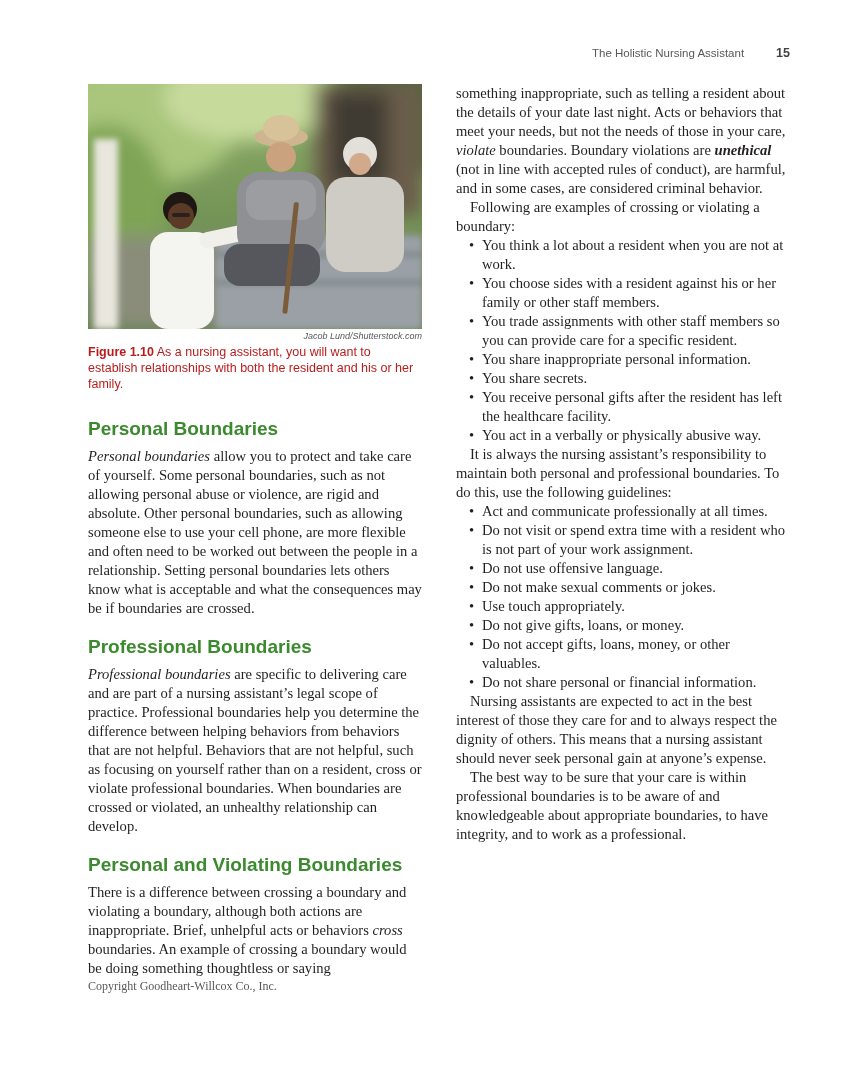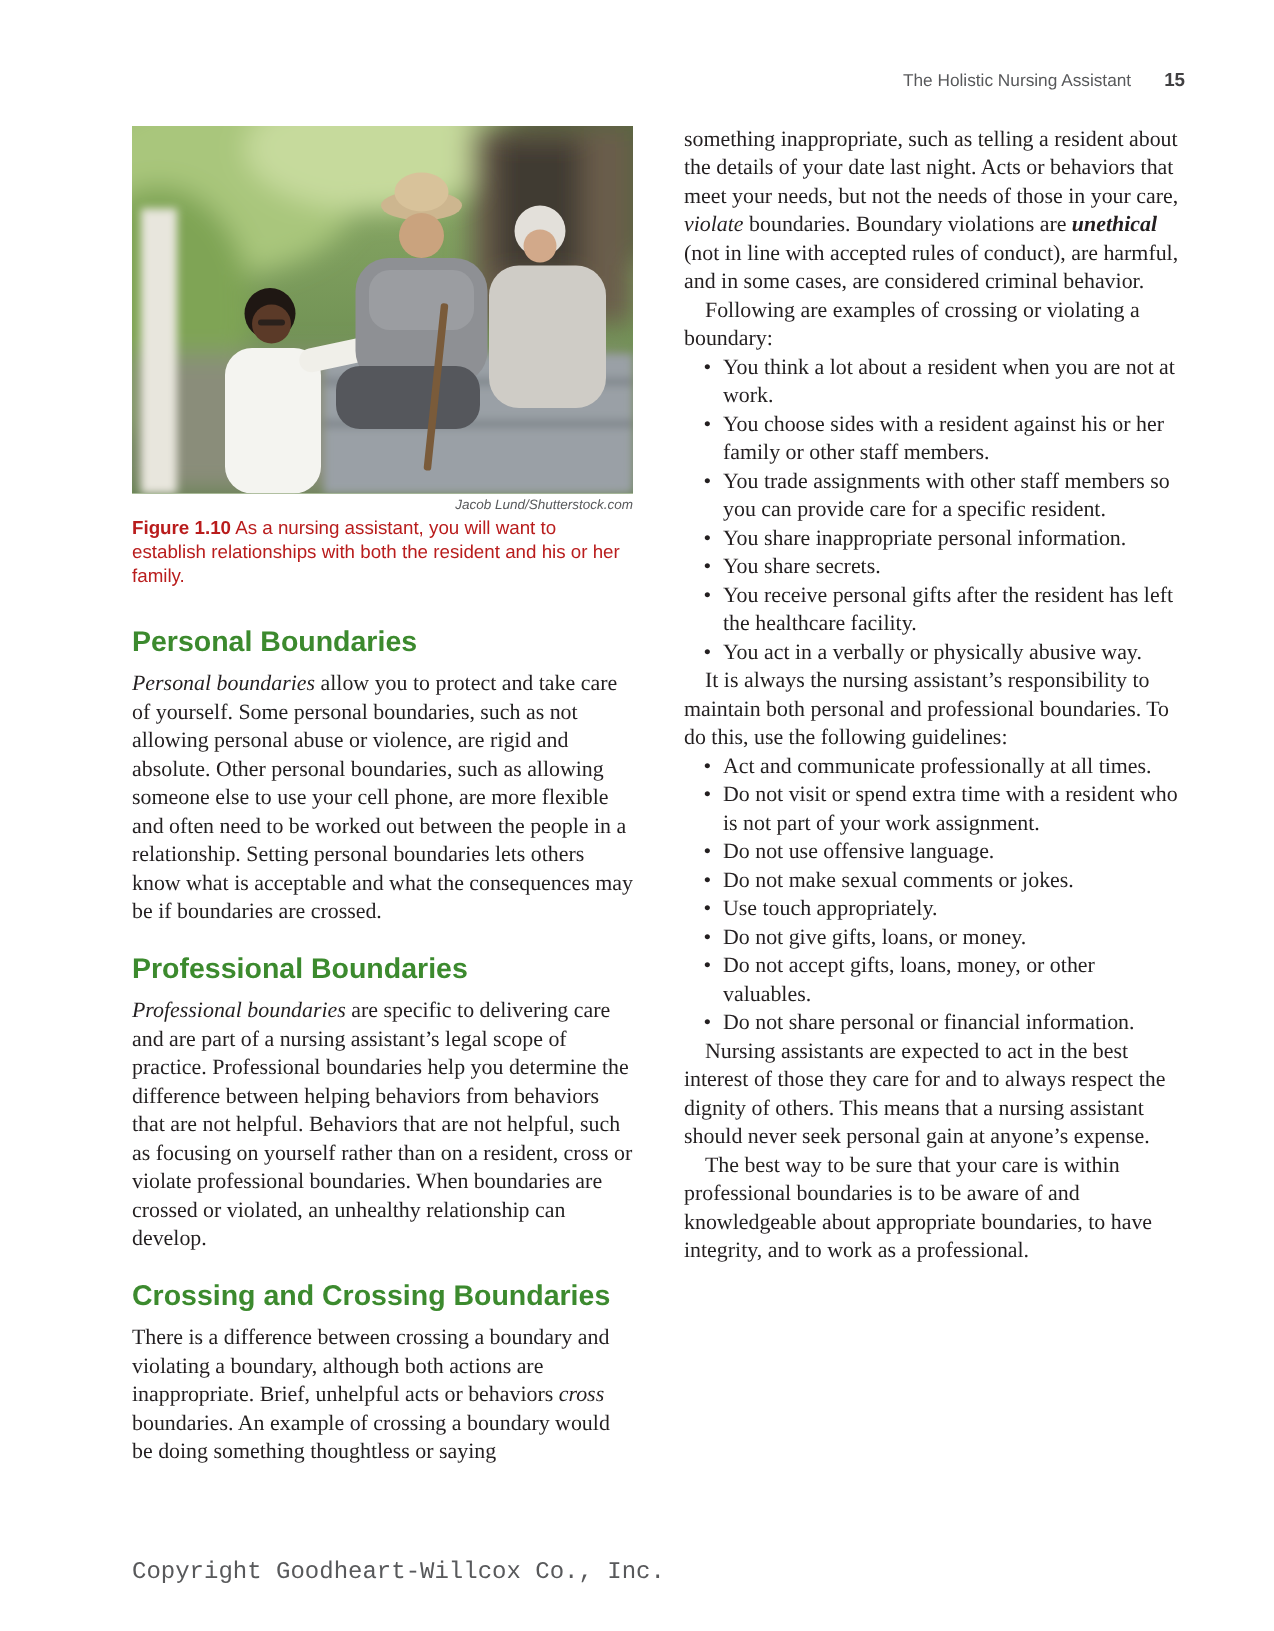--- a/index.html
+++ b/index.html
@@ -3,21 +3,21 @@
 <meta charset="utf-8">
 <style>
   *{margin:0;padding:0;box-sizing:border-box}
   html,body{background:#ffffff}
   .page{
     position:relative;width:849px;height:1087px;background:#ffffff;
     font-family:"Liberation Serif",serif;color:#231f20;overflow:hidden;
   }
   
   .running-head{
-    position:absolute;top:46px;right:59px;display:flex;align-items:baseline;gap:22px;
+    position:absolute;top:46px;right:59px;display:flex;align-items:baseline;gap:32px;
     font-family:"Liberation Sans",sans-serif;font-size:11.5px;color:#58595b;
   }
   .running-head .folio{font-weight:bold;font-size:12.5px;color:#414042}
   
   .columns{position:absolute;top:84px;left:88px;width:702px;display:flex;gap:34px}
   .col{width:334px;font-size:14.6px;line-height:19px}
   
   figure{margin:0 0 6px 0}
   .photo{width:334px;height:245px;overflow:hidden;background:#6f8f4f}
   .photo svg{display:block;width:100%;height:100%}
@@ -38,22 +38,22 @@
   p{margin:0}
   p.indent{text-indent:14px}
   .i{font-style:italic}
   .bi{font-style:italic;font-weight:bold}
   
   ul.bullets{list-style:none;margin:0;padding:0}
   ul.bullets li{position:relative;padding-left:26px}
   ul.bullets li::before{content:"\2022";position:absolute;left:13px;top:0}
   
   .footer{
-    position:absolute;left:88px;top:1039px;
-    font-family:Liberation Mono, monospace;font-size:16px;color:#58595b;
+    position:absolute;left:88px;top:979px;
+    font-family:Liberation Serif, serif;font-size:12px;color:#58595b;
   }
 </style>
 </head>
 <body>
 
 <div class="page">
 
   <div class="running-head">
     <span>The Holistic Nursing Assistant</span>
     <span class="folio">15</span>
@@ -119,21 +119,21 @@
         <div class="credit">Jacob Lund/Shutterstock.com</div>
         <figcaption><span class="fig-label">Figure 1.10</span><span> As a nursing assistant, you will want to establish relationships with both the resident and his or her family.</span></figcaption>
       </figure>
 
       <h2 class="first-h2">Personal Boundaries</h2>
       <p><span class="i">Personal boundaries</span><span> allow you to protect and take care of yourself. Some personal boundaries, such as not allowing personal abuse or violence, are rigid and absolute. Other personal boundaries, such as allowing someone else to use your cell phone, are more flexible and often need to be worked out between the people in a relationship. Setting personal boundaries lets others know what is acceptable and what the consequences may be if boundaries are crossed.</span></p>
 
       <h2>Professional Boundaries</h2>
       <p><span class="i">Professional boundaries</span><span> are specific to delivering care and are part of a nursing assistant’s legal scope of practice. Professional boundaries help you determine the difference between helping behaviors from behaviors that are not helpful. Behaviors that are not helpful, such as focusing on yourself rather than on a resident, cross or violate professional boundaries. When boundaries are crossed or violated, an unhealthy relationship can develop.</span></p>
 
-      <h2>Crossing and Crossing Boundaries</h2>
+      <h2>Personal and Violating Boundaries</h2>
       <p><span>There is a difference between crossing a boundary and violating a boundary, although both actions are inappropriate. Brief, unhelpful acts or behaviors </span><span class="i">cross</span><span> boundaries. An example of crossing a boundary would be doing something thoughtless or saying</span></p>
     </div>
 
     <div class="col">
       <p><span>something inappropriate, such as telling a resident about the details of your date last night. Acts or behaviors that meet your needs, but not the needs of those in your care, </span><span class="i">violate</span><span> boundaries. Boundary violations are </span><span class="bi">unethical</span><span> (not in line with accepted rules of conduct), are harmful, and in some cases, are considered criminal behavior.</span></p>
       <p class="indent">Following are examples of crossing or violating a boundary:</p>
 
       <ul class="bullets">
         <li>You think a lot about a resident when you are not at work.</li>
         <li>You choose sides with a resident against his or her family or other staff members.</li>

